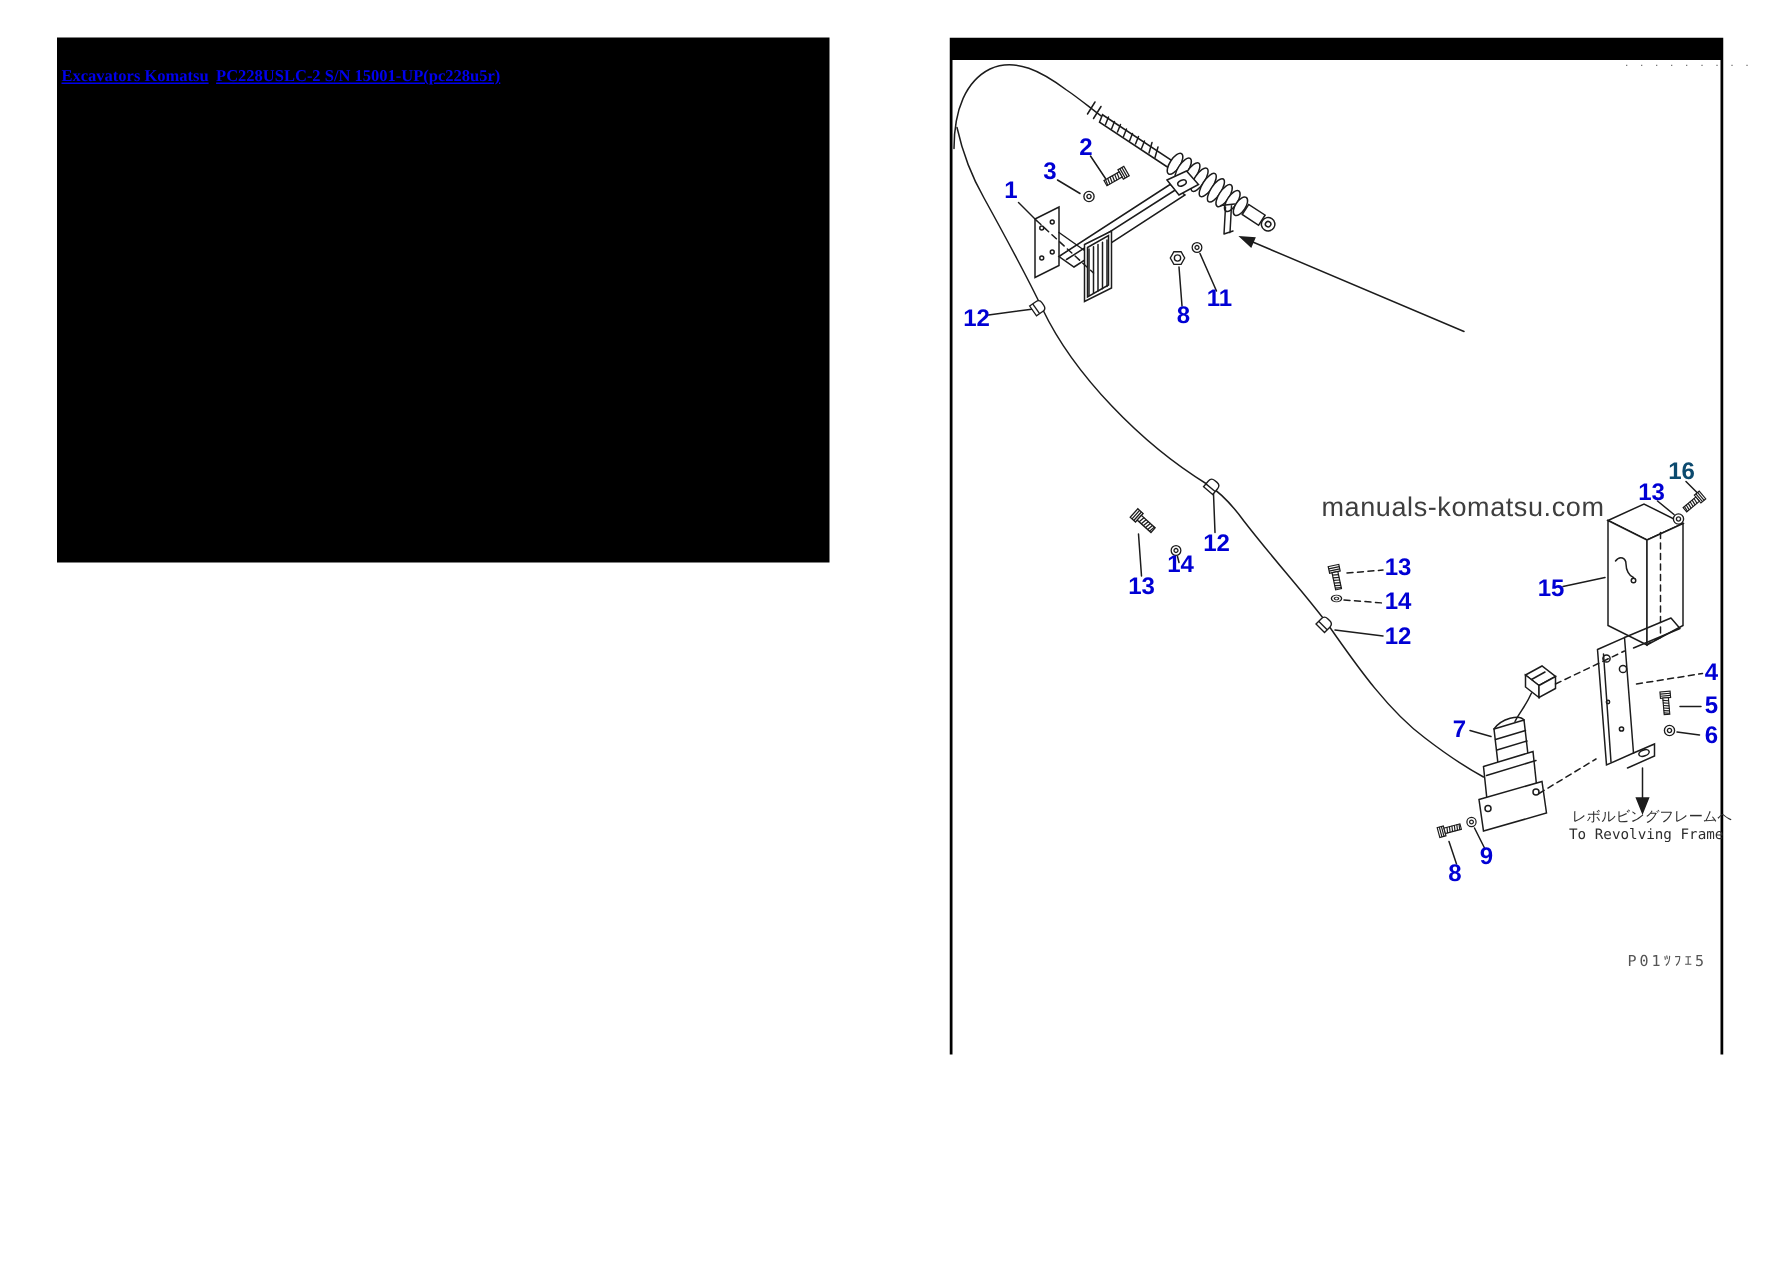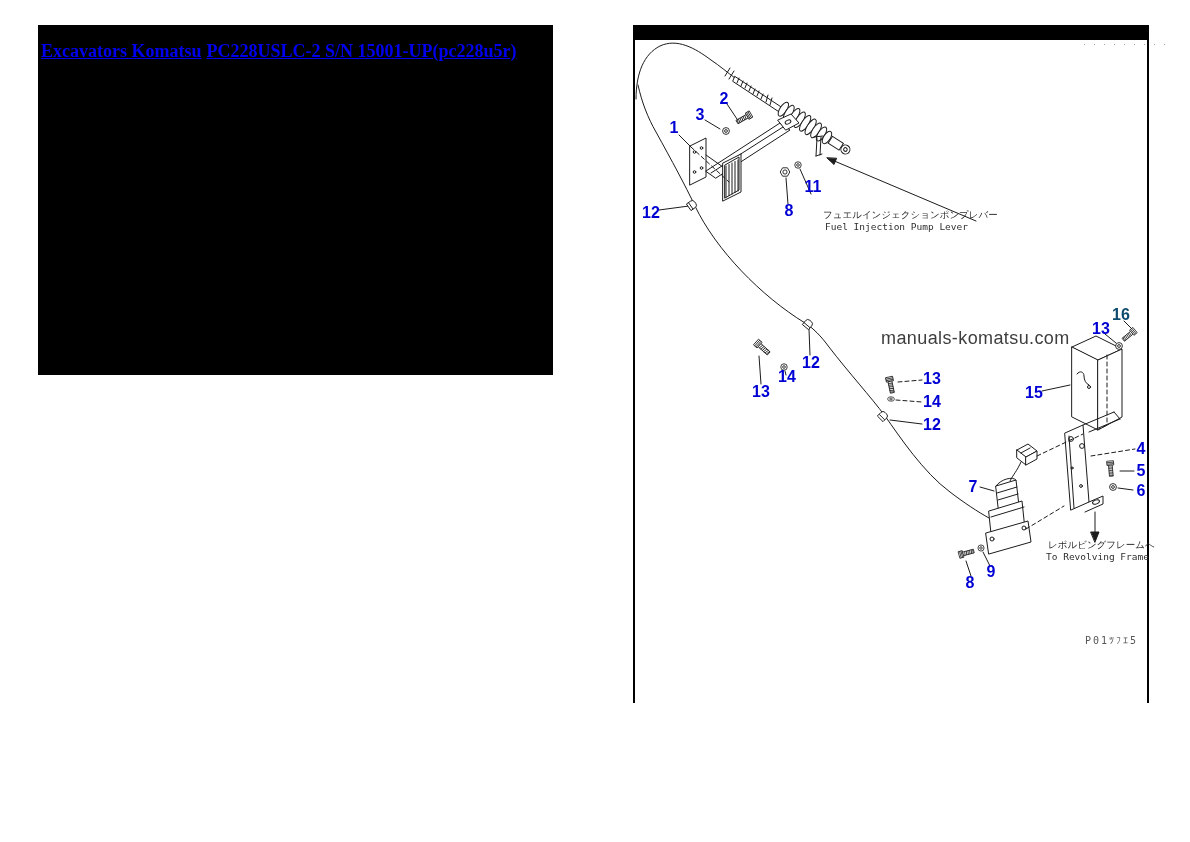--- a/index.html
+++ b/index.html
@@ -2,21 +2,21 @@
 <html><head>
 <meta charset="utf-8">
 <style>
   html,body{margin:0;padding:0;background:#ffffff;}
   .page{position:relative;width:1190px;height:842px;background:#ffffff;overflow:hidden;
         font-family:"Liberation Sans",sans-serif;}
   
   .banner{position:absolute;left:38px;top:25px;width:515px;height:350px;background:#000000;
           padding:0;box-sizing:border-box;}
   .banner-links{padding:19px 0 0 3px;font-family:"Liberation Serif",serif;
-                font-weight:bold;font-size:18px;line-height:14px;white-space:nowrap;}
+                font-weight:bold;font-size:11px;line-height:14px;white-space:nowrap;}
   .banner-links a{color:#0000ee;text-decoration:underline;margin-right:5px;cursor:pointer;}
   
   .diagram{position:absolute;left:633px;top:25px;width:516px;height:680px;background:#ffffff;}
   .diagram svg{position:absolute;left:0;top:0;}
   .callout{position:absolute;transform:translate(-50%,-50%);
            font:bold 16px "Liberation Sans",sans-serif;color:#0000d4;white-space:nowrap;}
   .ann{position:absolute;font-family:"DejaVu Sans Mono",monospace;font-size:9.5px;
        line-height:12px;color:#2e2e2e;white-space:nowrap;}
   .ann .en{margin-left:2px;}
   .watermark{position:absolute;left:248px;top:303px;font-family:"Liberation Sans",sans-serif;
@@ -206,40 +206,36 @@
         <use href="#washer-glyph" transform="translate(486,321)"></use>
         <use href="#bolt-glyph" transform="translate(477,436) rotate(85) scale(0.85)"></use>
         <use href="#washer-glyph" transform="translate(480,462)"></use>
         <use href="#bolt-glyph" transform="translate(326,530) rotate(-15) scale(0.85)"></use>
         <use href="#washer-glyph" transform="translate(348,523) scale(0.9)"></use>
       </g>
     </svg>
 
     <div class="watermark">manuals-komatsu.com</div>
 
-    <div class="ann" style="left:190px;top:184px;">
-      <div class="jp">フュエルインジェクションポンプレバー</div>
-      <div class="en">Fuel Injection Pump Lever</div>
-    </div>
 
     <div class="ann" style="left:411px;top:514px;">
       <div class="jp" style="margin-left:4px;">レボルビングフレームへ</div>
       <div class="en">To Revolving Frame</div>
     </div>
 
     <div class="top-marks">· · · · · · · · ·</div>
     <div class="corner-code">P01ﾂﾌｴ5</div>
 
     <div>
         <div class="callout" style="left: 41px; top: 103px; color: rgb(0, 0, 212);">1</div>
         <div class="callout" style="left: 91px; top: 74px; color: rgb(0, 0, 212);">2</div>
         <div class="callout" style="left: 67px; top: 90px; color: rgb(0, 0, 212);">3</div>
         <div class="callout" style="left: 18px; top: 188px; color: rgb(0, 0, 212);">12</div>
         <div class="callout" style="left: 156px; top: 186px; color: rgb(0, 0, 212);">8</div>
-        <div class="callout" style="left: 180px; top: 162px; color: rgb(0, 0, 212);">11</div>
+        <div class="callout" style="left: 180px; top: 175px; color: rgb(0, 0, 212);">11</div>
         <div class="callout" style="left: 128px; top: 367px; color: rgb(0, 0, 212);">13</div>
         <div class="callout" style="left: 154px; top: 352px; color: rgb(0, 0, 212);">14</div>
         <div class="callout" style="left: 178px; top: 338px; color: rgb(0, 0, 212);">12</div>
         <div class="callout" style="left: 299px; top: 354px; color: rgb(0, 0, 212);">13</div>
         <div class="callout" style="left: 299px; top: 377px; color: rgb(0, 0, 212);">14</div>
         <div class="callout" style="left: 299px; top: 400px; color: rgb(0, 0, 212);">12</div>
         <div class="callout" style="left: 488px; top: 290px; color: #0c4a6e;">16</div>
         <div class="callout" style="left: 468px; top: 304px; color: rgb(0, 0, 212);">13</div>
         <div class="callout" style="left: 401px; top: 368px; color: rgb(0, 0, 212);">15</div>
         <div class="callout" style="left: 508px; top: 424px; color: rgb(0, 0, 212);">4</div>

